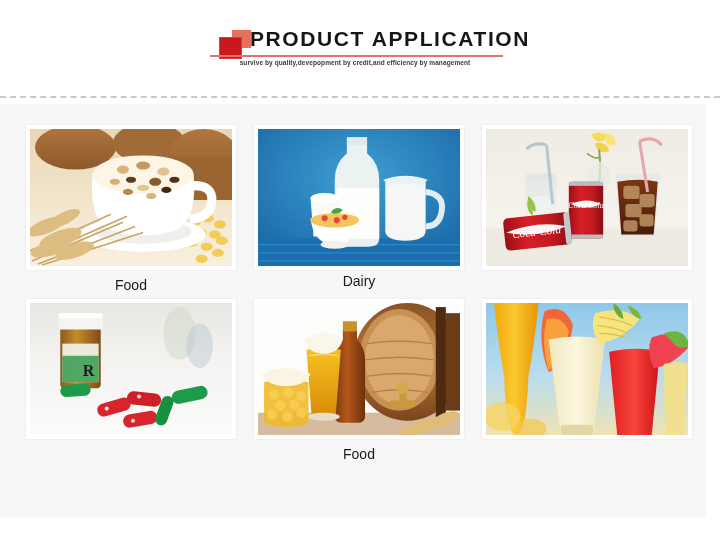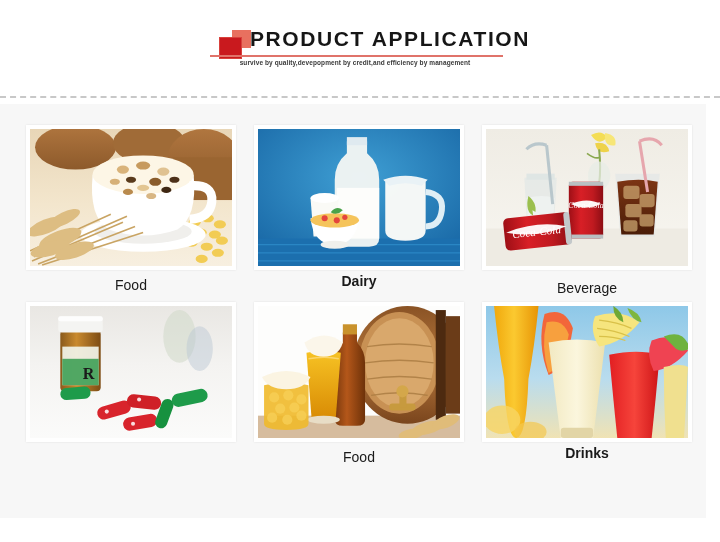--- a/index.html
+++ b/index.html
@@ -86,21 +86,21 @@
     background:#ec4899;
   }
   .tile-caption{
     text-align:center;
     font-size:14px;
     color:#1a1a1a;
     padding-top:7px;
     font-family:"Liberation Sans", sans-serif;
   }
   
-  .cap-up{padding-top:3px;font-weight:bold;}
+  .cap-up{padding-top:3px;}
   .cap-dn{padding-top:10px;}
 
   .tile-r2 .tile-frame{height:140px;}
 
   svg{display:block;width:100%;height:100%;}
 </style>
 </head>
 <body>
 
 <div class="slide-header">
@@ -308,21 +308,20 @@
 
             <g transform="rotate(-6 60 100)">
               <rect x="18" y="84" width="66" height="32" rx="5" fill="url(#canred)"></rect>
               <rect x="78" y="84" width="6" height="32" rx="3" fill="#c3c8ca"></rect>
               <path d="M20 98 q32 -9 60 0 q-30 9 -60 0z" fill="#ffffff" opacity="0.95"></path>
               <text x="50" y="104" font-family="Liberation Serif, serif" font-size="11" font-style="italic" fill="#ffffff" text-anchor="middle">Coca-Cola</text>
             </g>
           </svg>
         </div>
       </div>
-      <div class="tile-caption cap-dn">Beverage</div>
     </div>
 
     <div class="tile tile-r2">
       <div class="tile-frame">
         <div class="tile-art">
           <svg viewBox="0 0 200 130" preserveAspectRatio="none">
             <defs>
               <linearGradient id="pharmbg" x1="0" y1="0" x2="0" y2="1">
                 <stop offset="0" stop-color="#e9e7e3"></stop>
                 <stop offset="0.45" stop-color="#f4f3f1"></stop>
@@ -483,17 +482,16 @@
             <path d="M164 34 q24 -10 36 10 q-16 18 -34 20 q-8 -16 -2 -30z" fill="#ef4352"></path>
             <path d="M176 30 q20 -8 26 12 q-8 4 -14 0 q-8 -8 -12 -12z" fill="#6fb33f"></path>
 
             <path d="M176 60 q18 -4 24 0 q-2 38 -4 70 h-18 q-2 -34 -2 -70z" fill="#f0e08f"></path>
 
             <ellipse cx="16" cy="112" rx="18" ry="14" fill="#f7d463" opacity="0.8"></ellipse>
             <ellipse cx="44" cy="124" rx="16" ry="10" fill="#f3c84f" opacity="0.7"></ellipse>
           </svg>
         </div>
       </div>
-      <div class="tile-caption cap-up">Drinks</div>
     </div>
 
   </div>
 </div>
 
 </body></html>

